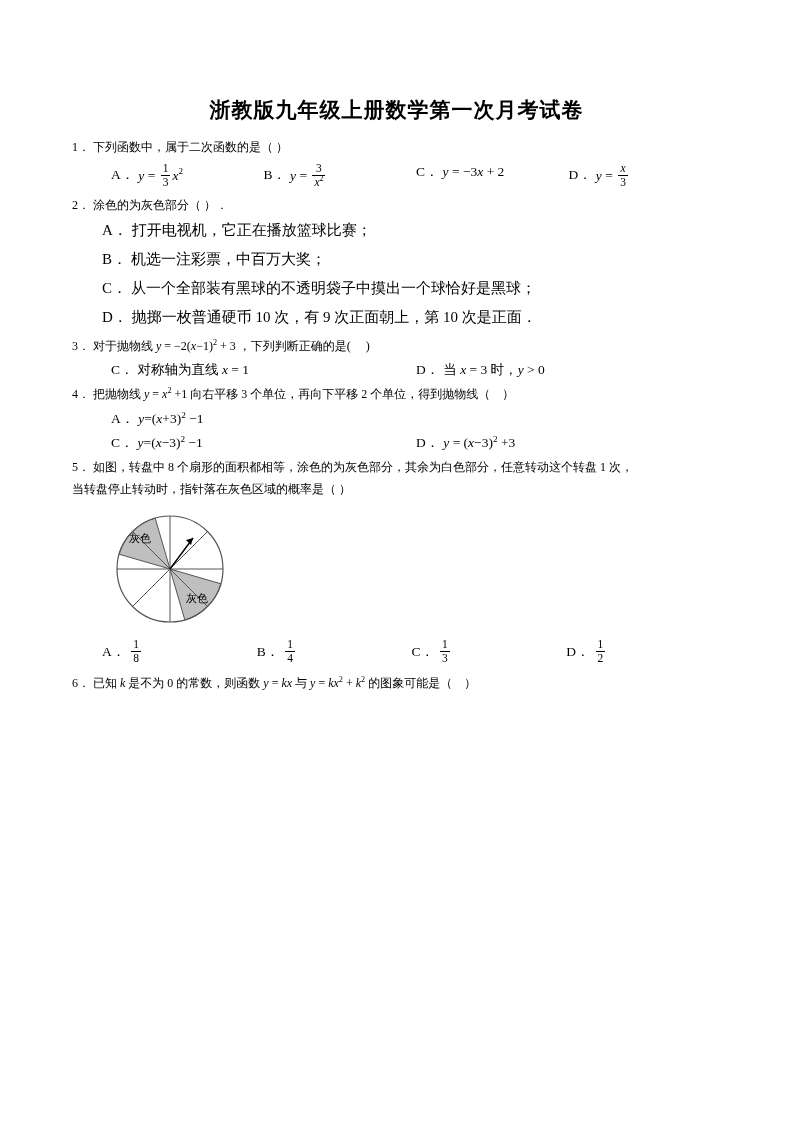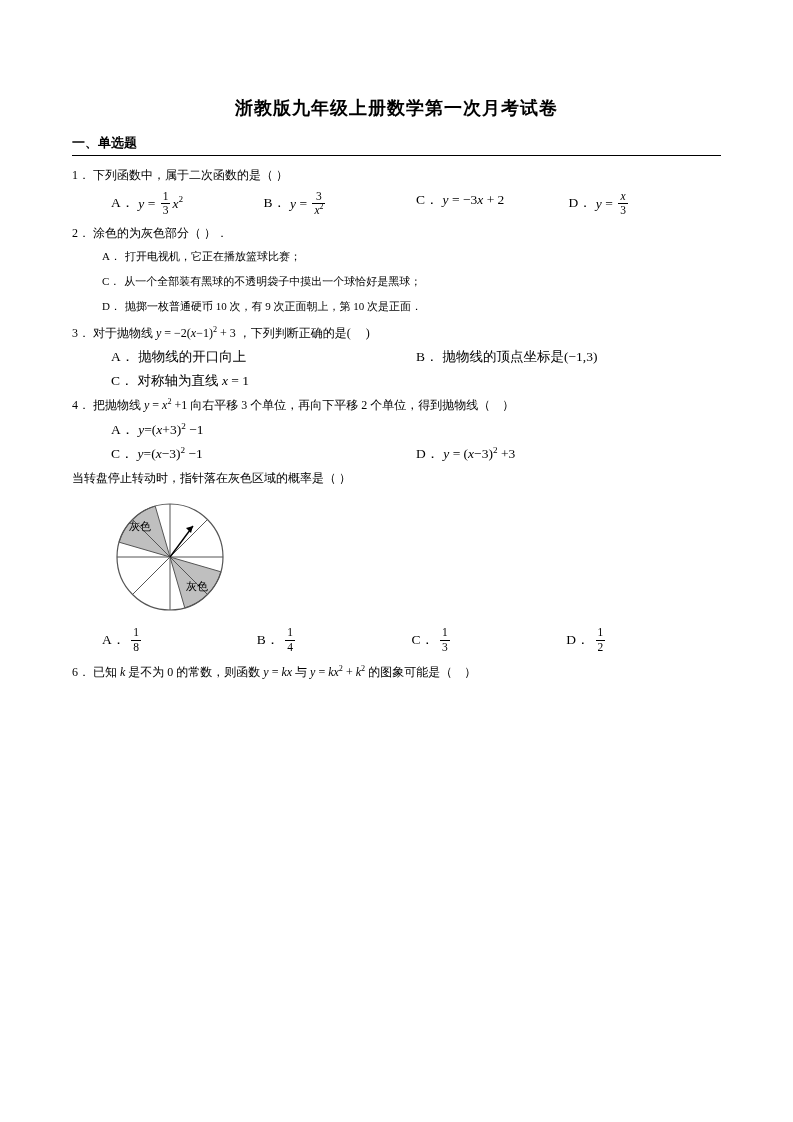--- a/index.html
+++ b/index.html
@@ -19,21 +19,21 @@
     position: relative;
     width: 793px;
     height: 1122px;
     box-sizing: border-box;
     padding: 0 72px;
   }
   .doc-title {
     text-align: center;
     font-family: "Liberation Sans", sans-serif;
     font-weight: bold;
-    font-size: 18px;
+    font-size: 21px;
     letter-spacing: 1px;
     margin-top: 96px;
     margin-bottom: 14px;
   }
   .section-head {
     font-family: "Liberation Sans", sans-serif;
     font-weight: bold;
     font-size: 13px;
     border-bottom: 1px solid #000;
     padding-bottom: 3px;
@@ -64,21 +64,21 @@
   }
   .opt-lbl {
     margin-right: 4px;
   }
   .opt-stack {
     margin-left: 30px;
     margin-bottom: 4px;
   }
   .opt-stack > div {
     margin-bottom: 10px;
-    font-size: 11px;
+    font-size: 15px;
   }
   
   .it { font-family: "Liberation Serif", serif; font-style: italic; }
   .frac {
     display: inline-block;
     vertical-align: middle;
     text-align: center;
     font-size: 11.5px;
     line-height: 1.15;
     margin: 0 2px;
@@ -100,21 +100,20 @@
   }
   .ans-row-small > div { width: 25%; }
 </style>
 </head>
 <body>
 
 <div class="page">
 
   <div class="doc-title">浙教版九年级上册数学第一次月考试卷</div>
 
-  <div class="section-head">一、单选题</div>
 
   <div class="q q-stem">
     <span class="q-num">1．</span><span>下列函数中，属于二次函数的是（      ）</span>
   </div>
   <div class="opts-row four">
     <div>
       <span class="opt-lbl">A．</span><span class="it">y</span> = <span class="frac"><span class="num">1</span><span class="den">3</span></span><span class="it">x</span><sup>2</sup>
     </div>
     <div>
       <span class="opt-lbl">B．</span><span class="it">y</span> = <span class="frac"><span class="num">3</span><span class="den"><span class="it">x</span><sup>2</sup></span></span>
@@ -125,46 +124,47 @@
     <div>
       <span class="opt-lbl">D．</span><span class="it">y</span> = <span class="frac"><span class="num"><span class="it">x</span></span><span class="den">3</span></span>
     </div>
   </div>
 
   <div class="q q-stem">
     <span class="q-num">2．</span><span>涂色的为灰色部分（      ）．</span>
   </div>
   <div class="opt-stack">
     <div><span class="opt-lbl">A．</span><span>打开电视机，它正在播放篮球比赛；</span></div>
+    <div><span class="opt-lbl">B．</span><span>机选一注彩票，中百万大奖；</span></div>
     <div><span class="opt-lbl">C．</span><span>从一个全部装有黑球的不透明袋子中摸出一个球恰好是黑球；</span></div>
     <div><span class="opt-lbl">D．</span><span>抛掷一枚普通硬币 10 次，有 9 次正面朝上，第 10 次是正面．</span></div>
   </div>
 
   <div class="q q-stem">
     <span class="q-num">3．</span>对于抛物线 <span class="it">y</span> = −2(<span class="it">x</span>−1)<sup>2</sup> + 3 ，下列判断正确的是(&nbsp;&nbsp;&nbsp;&nbsp;&nbsp;)
   </div>
   <div class="opts-row two">
-    <div><span class="opt-lbl">A．</span>抛物线的开口向上</div>
-    <div><span class="opt-lbl">B．</span>抛物线的顶点坐标是(−1,3)</div>
-  </div>
-  <div class="opts-row two">
     <div><span class="opt-lbl">C．</span>对称轴为直线 <span class="it">x</span> = 1</div>
+    <div><span class="opt-lbl">D．</span>当 <span class="it">x</span> = 3 时，<span class="it">y</span> &gt; 0</div>
   </div>
 
   <div class="q q-stem">
     <span class="q-num">4．</span>把抛物线 <span class="it">y</span> = <span class="it">x</span><sup>2</sup> +1 向右平移 3 个单位，再向下平移 2 个单位，得到抛物线（&nbsp;&nbsp;&nbsp;&nbsp;）
   </div>
   <div class="opts-row two">
     <div><span class="opt-lbl">A．</span><span class="it">y</span>=(<span class="it">x</span>+3)<sup>2</sup> −1</div>
   </div>
   <div class="opts-row two">
     <div><span class="opt-lbl">C．</span><span class="it">y</span>=(<span class="it">x</span>−3)<sup>2</sup> −1</div>
     <div><span class="opt-lbl">D．</span><span class="it">y</span> = (<span class="it">x</span>−3)<sup>2</sup> +3</div>
   </div>
 
+  <div class="q q5-wrap">
+    <span class="q-num">5．</span><span>如图，转盘中 8 个扇形的面积都相等，涂色的为灰色部分，其余为白色部分，任意转动这个转盘 1 次，</span>
+  </div>
   <div class="q">
     <span>当转盘停止转动时，指针落在灰色区域的概率是（       ）</span>
   </div>
 
   <div class="spinner">
     <svg width="170" height="120" viewBox="0 0 170 120">
       <g transform="translate(60,60)">
 
         <path d="M0,0 L-50.9,-14.8 A53,53 0 0 1 -37.5,-37.5 Z" fill="#bfbfbf" stroke="#555" stroke-width="1"></path>
         <path d="M0,0 L-37.5,-37.5 A53,53 0 0 1 -14.8,-50.9 Z" fill="#bfbfbf" stroke="#555" stroke-width="1"></path>

